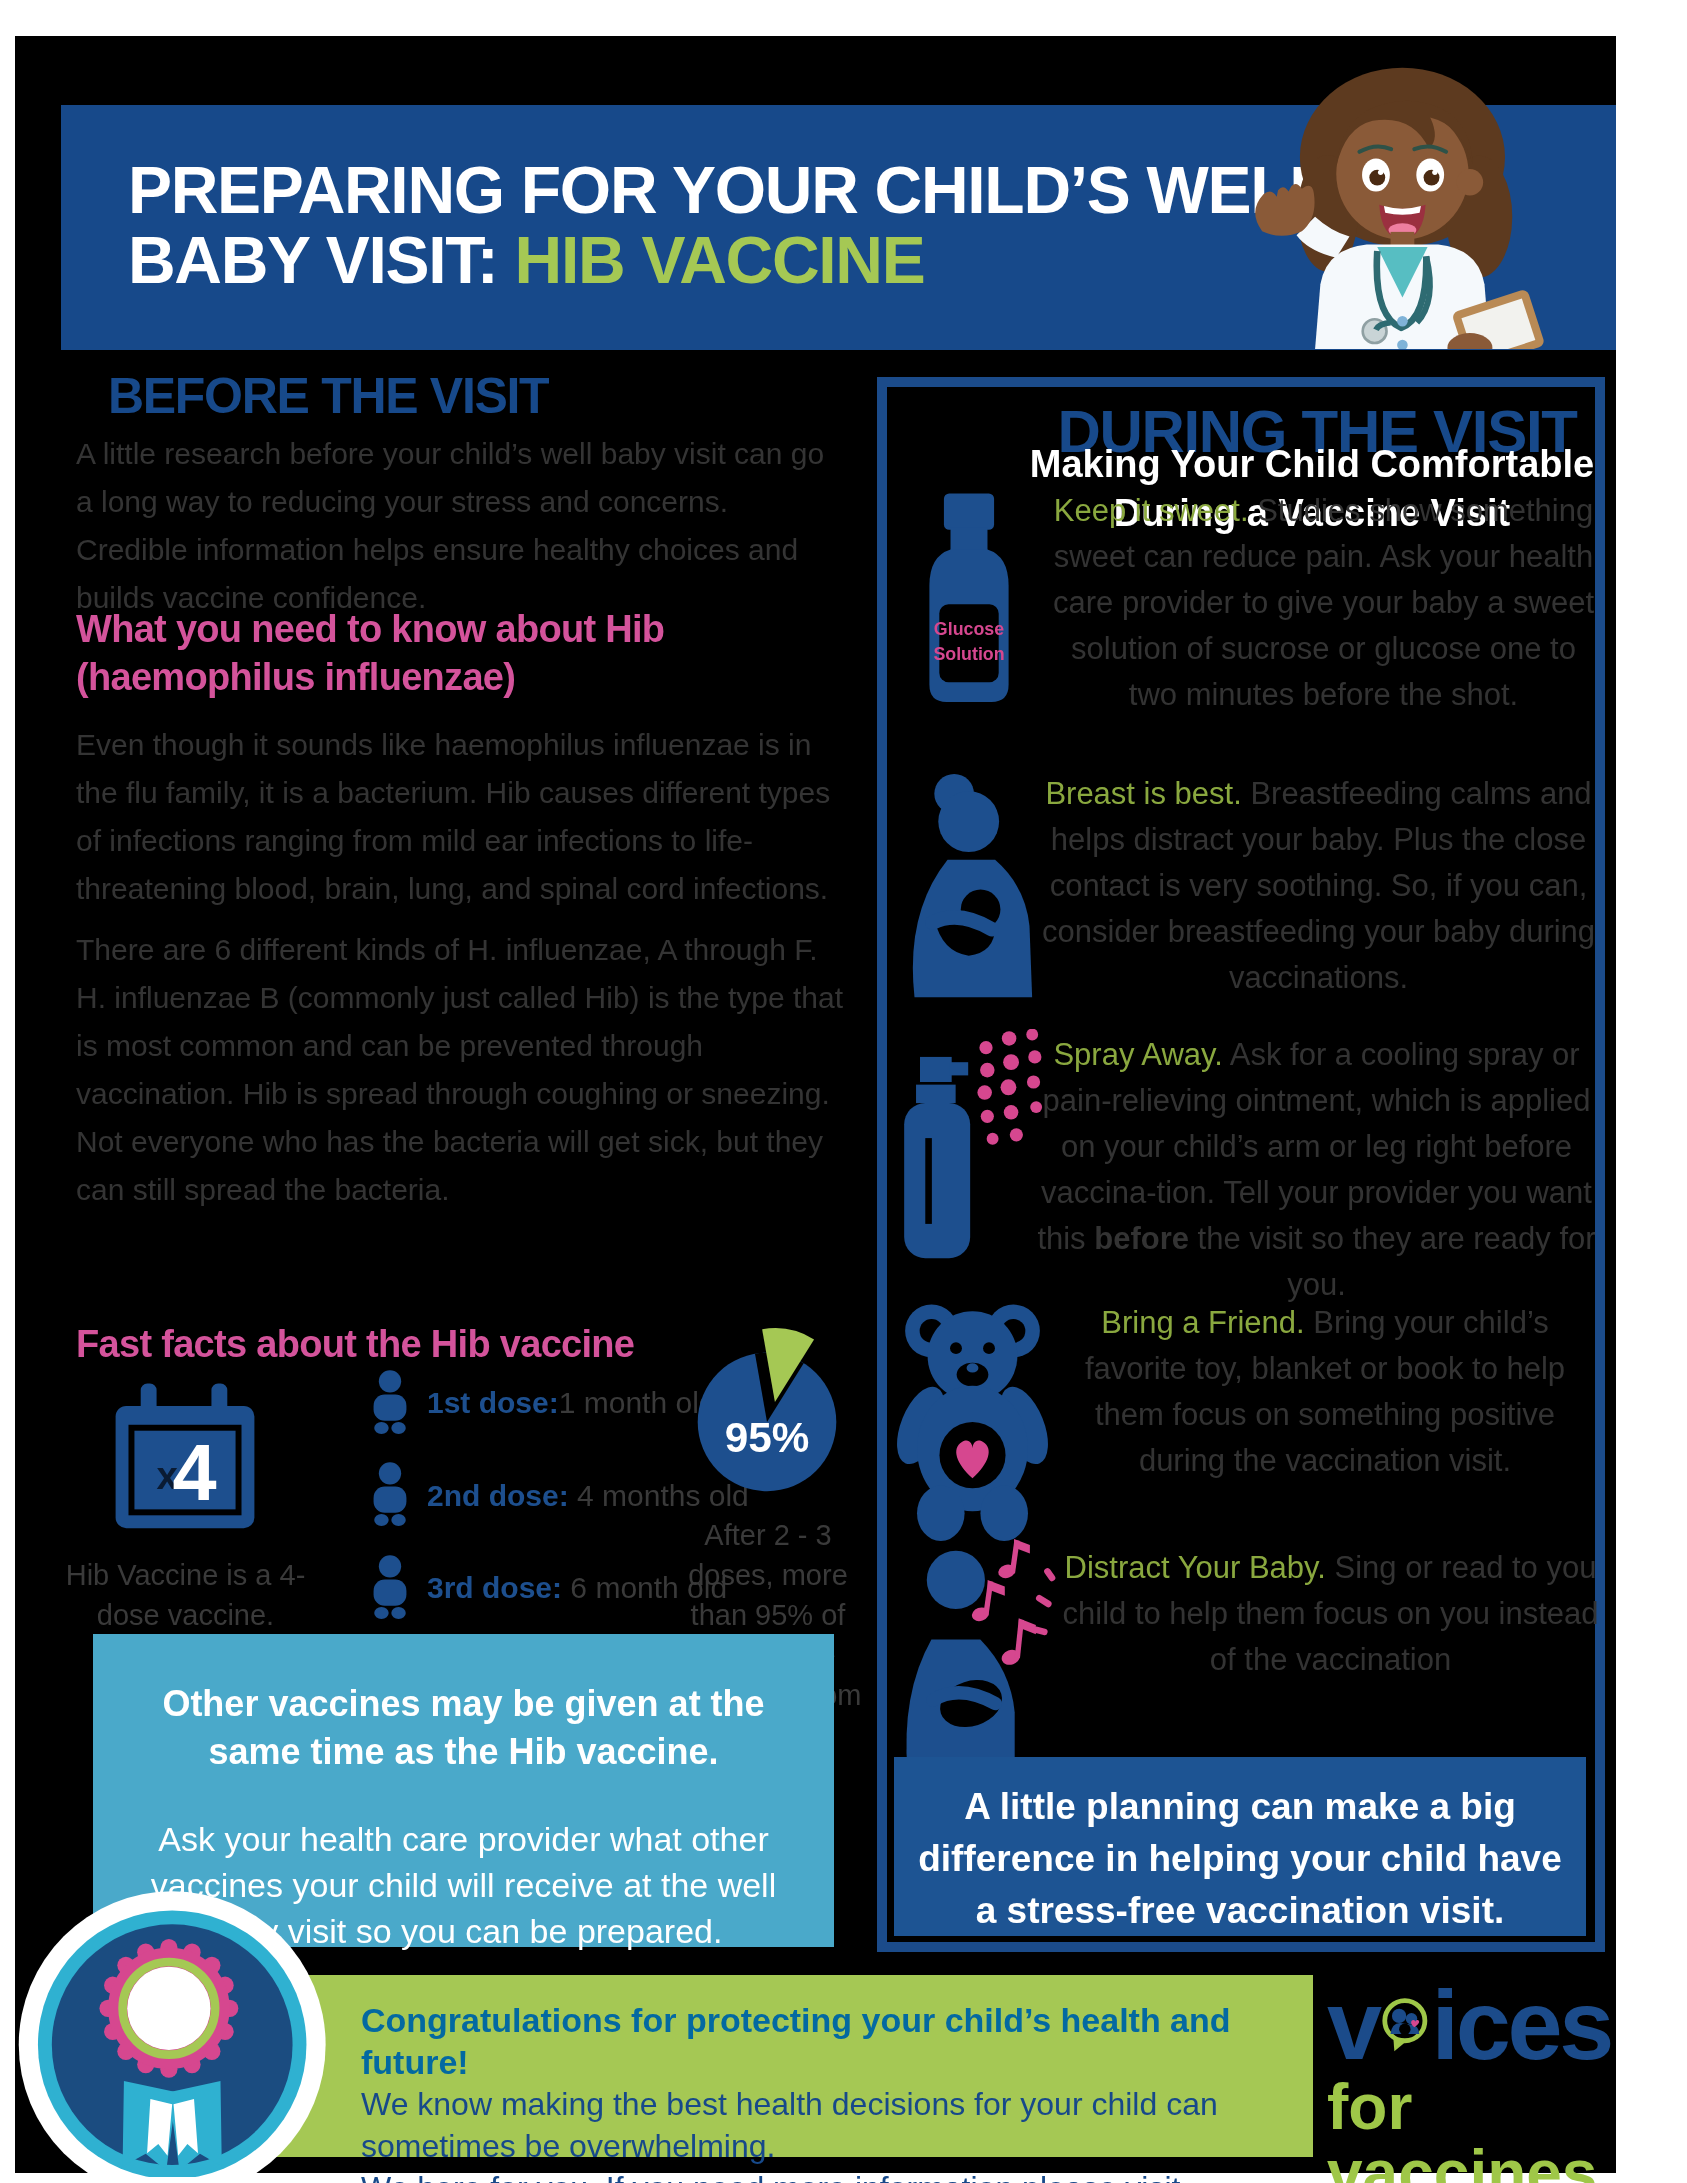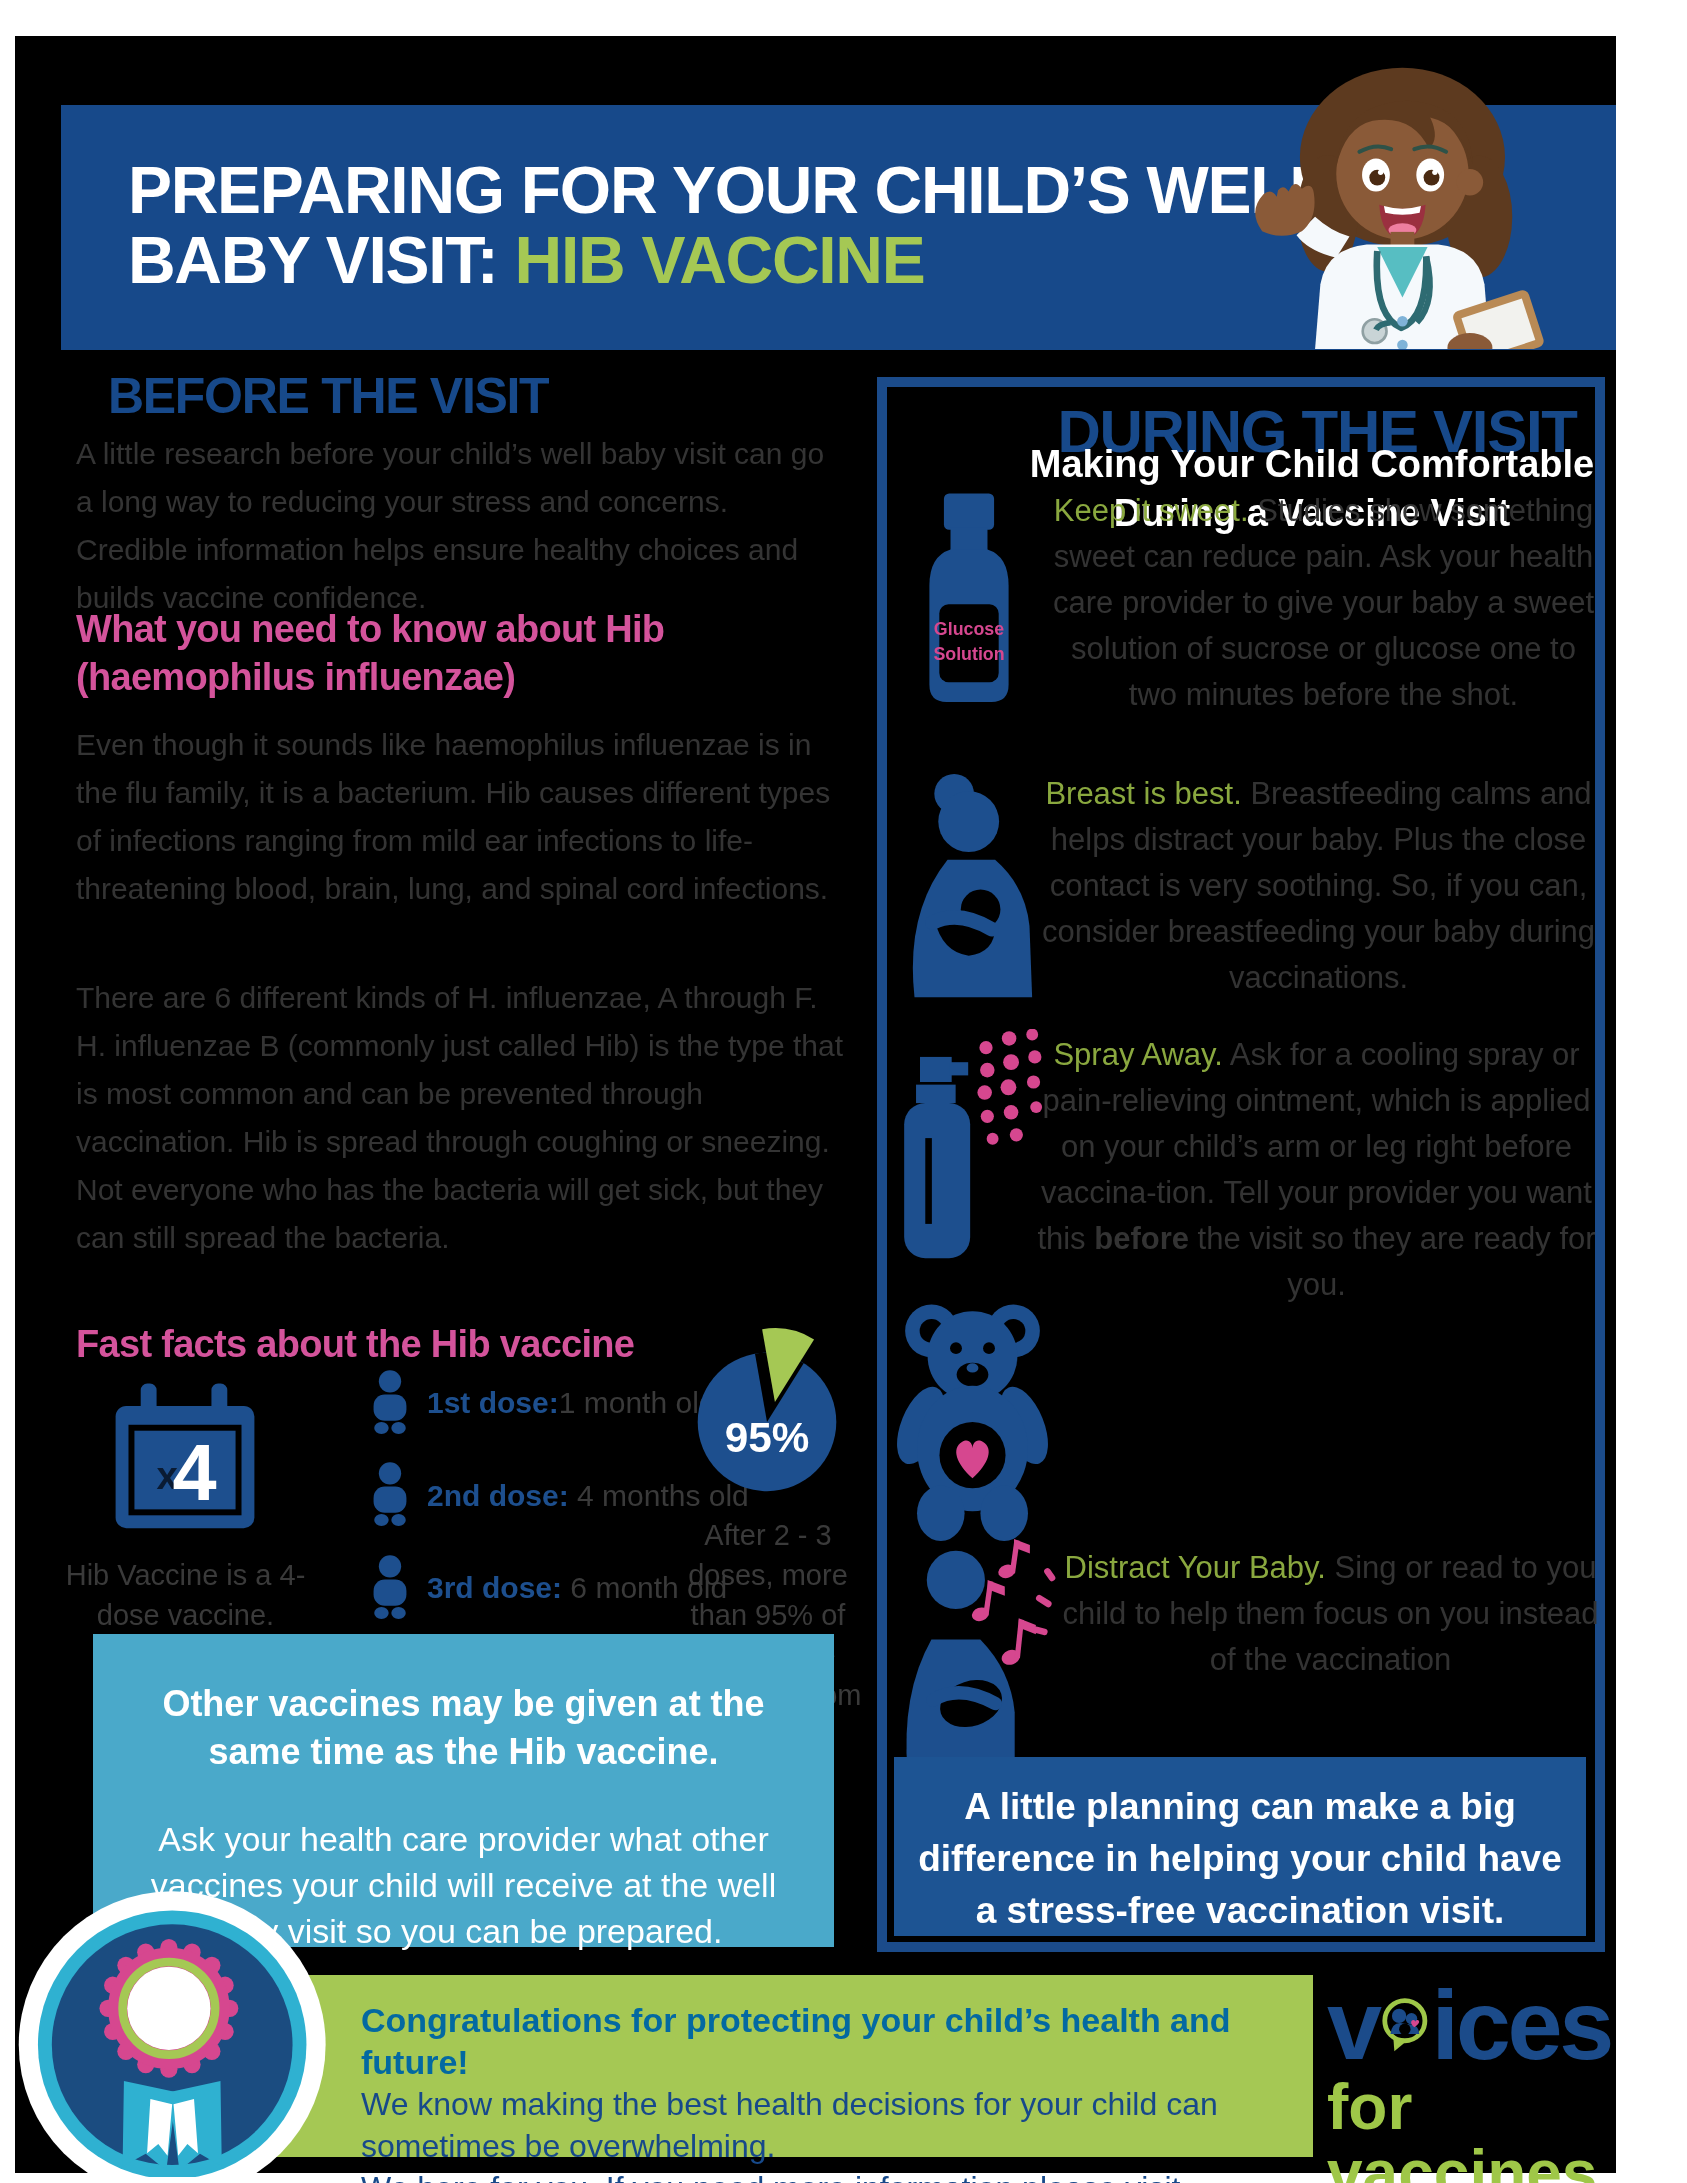--- a/index.html
+++ b/index.html
@@ -81,21 +81,21 @@
       <rect x="335" y="395" width="120" height="90" rx="10" fill="#b98a55"></rect>
       <rect x="347" y="407" width="96" height="66" fill="#f2f2ee"></rect>
     </g>
     <ellipse cx="352" cy="468" rx="34" ry="22" fill="#8a5a38"></ellipse>
   </svg>
 
   <div class="abs h-blue" style="left:76px;top:367px;">BEFORE THE VISIT</div>
   <div class="abs body-text" style="left:76px;top:430px;width:761px;">A little research before your child’s well baby visit can go a long way to reducing your stress and concerns.  Credible information helps ensure healthy choices and builds vaccine confidence.</div>
   <div class="abs h-pink" style="left:76px;top:605px;width:715px;">What you need to know about Hib (haemophilus influenzae)</div>
   <div class="abs body-text" style="left:76px;top:721px;width:771px;">Even though it sounds like haemophilus influenzae is in the flu family, it is a bacterium. Hib causes different types of infections ranging from mild ear infections to life-threatening blood, brain, lung, and spinal cord infections.</div>
-  <div class="abs body-text" style="left:76px;top:926px;width:771px;margin-top:48px;">There are 6 different kinds of H. influenzae, A through F. H. influenzae B (commonly just called Hib) is the type that is most common and can be prevented through vaccination. Hib is spread through coughing or sneezing.  Not everyone who has the bacteria will get sick, but they can still spread the bacteria.</div>
+  <div class="abs body-text" style="left:76px;top:926px;width:771px;">There are 6 different kinds of H. influenzae, A through F. H. influenzae B (commonly just called Hib) is the type that is most common and can be prevented through vaccination. Hib is spread through coughing or sneezing.  Not everyone who has the bacteria will get sick, but they can still spread the bacteria.</div>
 
   <div class="abs h-pink" style="left:76px;top:1320px;white-space:nowrap;">Fast facts about the Hib vaccine</div>
 
   <svg class="abs" style="left:109px;top:1376px;width:152px;height:159px;" viewBox="0 0 230 240">
     <rect x="45" y="8" width="30" height="62" rx="13" fill="#1d4f8e" stroke="#000" stroke-width="6"></rect>
     <rect x="152" y="8" width="30" height="62" rx="13" fill="#1d4f8e" stroke="#000" stroke-width="6"></rect>
     <rect x="10" y="45" width="210" height="185" rx="16" fill="#1d4f8e"></rect>
     <rect x="34" y="78" width="162" height="128" fill="#1d4f8e" stroke="#000" stroke-width="9"></rect>
     <text x="72" y="170" font-size="58" font-weight="bold" fill="#0a1b33" font-family="Liberation Sans, sans-serif">x</text>
     <text x="96" y="188" font-size="120" font-weight="bold" fill="#ffffff" font-family="Liberation Sans, sans-serif">4</text>
@@ -218,20 +218,23 @@
     <ellipse cx="120" cy="128" rx="24" ry="18" fill="#000000"></ellipse>
     <ellipse cx="120" cy="118" rx="9" ry="7" fill="#1d4f8e"></ellipse>
     <ellipse cx="42" cy="205" rx="30" ry="62" fill="#1d4f8e" transform="rotate(22 42 205)"></ellipse>
     <ellipse cx="198" cy="205" rx="30" ry="62" fill="#1d4f8e" transform="rotate(-22 198 205)"></ellipse>
     <ellipse cx="120" cy="240" rx="84" ry="95" fill="#1d4f8e"></ellipse>
     <circle cx="120" cy="250" r="50" fill="#000000"></circle>
     <path d="M120,285 C95,262 88,240 104,230 C114,224 120,232 120,240 C120,232 126,224 136,230 C152,240 145,262 120,285 Z" fill="#d6478f"></path>
     <ellipse cx="72" cy="338" rx="36" ry="42" fill="#1d4f8e"></ellipse>
     <ellipse cx="168" cy="338" rx="36" ry="42" fill="#1d4f8e"></ellipse>
   </svg>
+  <div class="abs item-text" style="left:1049px;top:1300px;width:552px;">
+    <span class="item-h">Bring a Friend.</span><span> Bring your child’s favorite toy, blanket or book to help them focus on something positive during the vaccination visit.</span>
+  </div>
 
   <svg class="abs" style="left:893px;top:1535px;width:172px;height:238px;" viewBox="0 0 260 360">
     <circle cx="95" cy="68" r="44" fill="#1d4f8e"></circle>
     <path d="M22,358 Q12,240 58,158 L132,158 Q178,205 184,268 L184,358 Z" fill="#1d4f8e"></path>
     <ellipse cx="118" cy="255" rx="48" ry="34" fill="#000000" transform="rotate(-18 118 255)"></ellipse>
     <path d="M60,250 Q100,225 155,255" stroke="#1d4f8e" stroke-width="20" fill="none" stroke-linecap="round"></path>
     <g fill="#d6478f">
       <ellipse cx="132" cy="120" rx="13" ry="10" transform="rotate(-20 132 120)"></ellipse>
       <rect x="140" y="70" width="8" height="52" transform="rotate(8 144 96)"></rect>
       <path d="M143,68 l26,10 l0,14 l-26,-10 Z"></path>

